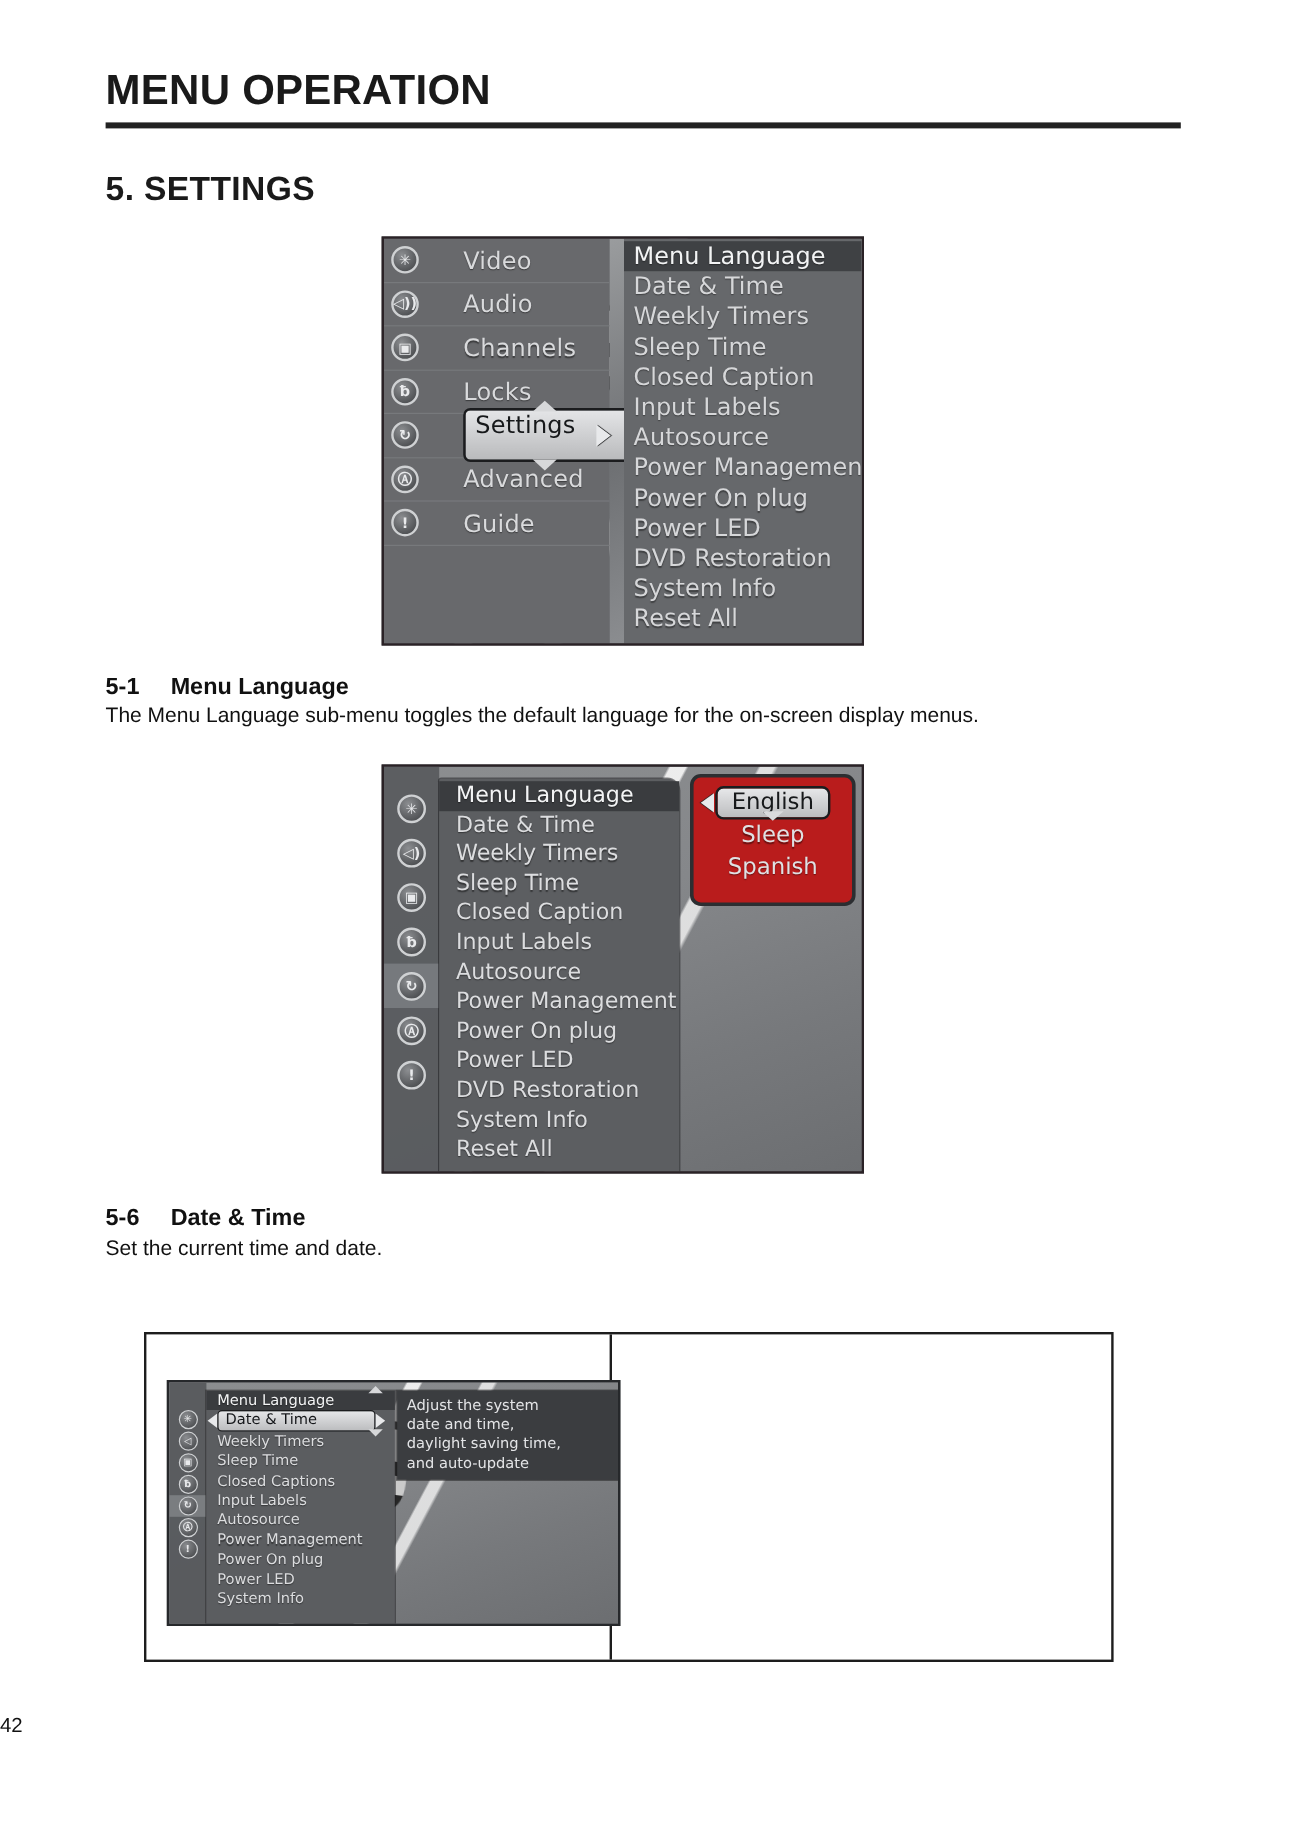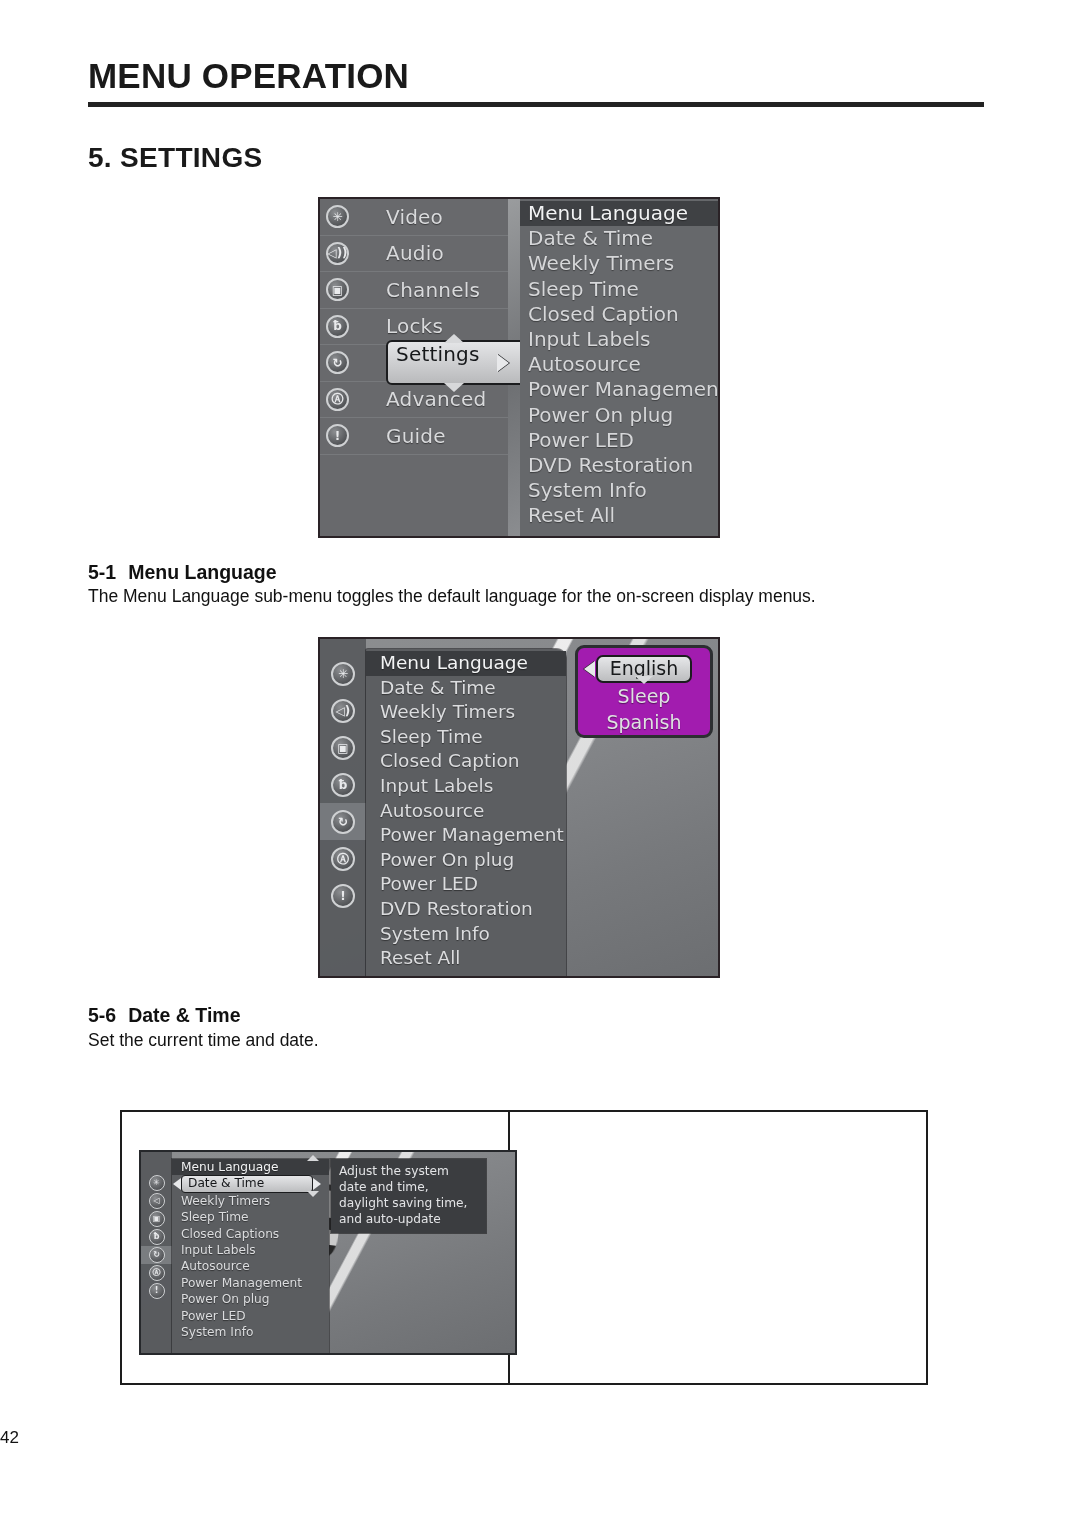--- a/index.html
+++ b/index.html
@@ -58,21 +58,21 @@
   }
 
   
   .sub-head {
     position: absolute;
     left: 88px;
     font-size: 19.5px;
     font-weight: bold;
     color: #111;
   }
-  .sub-head .num { margin-right: 12px; }
+  .sub-head .num { margin-right: 26px; }
   .para {
     position: absolute;
     left: 88px;
     font-size: 17.5px;
     color: #111;
   }
   #subhead-51 { top: 561px; }
   #para-51    { top: 586px; }
   #subhead-52 { top: 1004px; }
   #para-52    { top: 1030px; }
@@ -273,23 +273,23 @@
   }
   #osd-lang .list-pane .litem.first {
     background: #3a3c3f;
     color: #f3f4f5;
   }
   .lang-popup {
     position: absolute;
     left: 255px;
     top: 6px;
     width: 138px;
-    height: 93px;
-    box-sizing: border-box;
-    background: #a21caf;
+    height: 110px;
+    box-sizing: border-box;
+    background: #b91c1c;
     border: 3px solid #2c2e31;
     border-radius: 9px;
     padding-top: 7px;
     text-align: center;
   }
   .lang-popup .lang-opt {
     color: #e0e1e3;
     font-size: 19px;
     line-height: 26px;
     text-shadow: 0 1px 1px rgba(0,0,0,.45);
@@ -411,21 +411,21 @@
     width: 0; height: 0;
     border-left: 6px solid transparent;
     border-right: 6px solid transparent;
   }
   .mini-arr-up { top: -4px;  border-bottom: 6px solid #d7d8da; }
   .mini-arr-dn { top: 16px;  border-top: 6px solid #d7d8da; }
 
   .tooltip-box {
     position: absolute;
     left: 190px; top: 7px;
-    width: 155px;
+    width: 185px;
     background: #3b3d40;
     padding: 4px 6px 6px 8px;
     box-sizing: border-box;
     box-shadow: 0 0 0 1px rgba(25,25,27,.6);
   }
   .tooltip-box .tline {
     color: #e3e4e6;
     font-size: 12.2px;
     line-height: 16px;
     white-space: nowrap;

